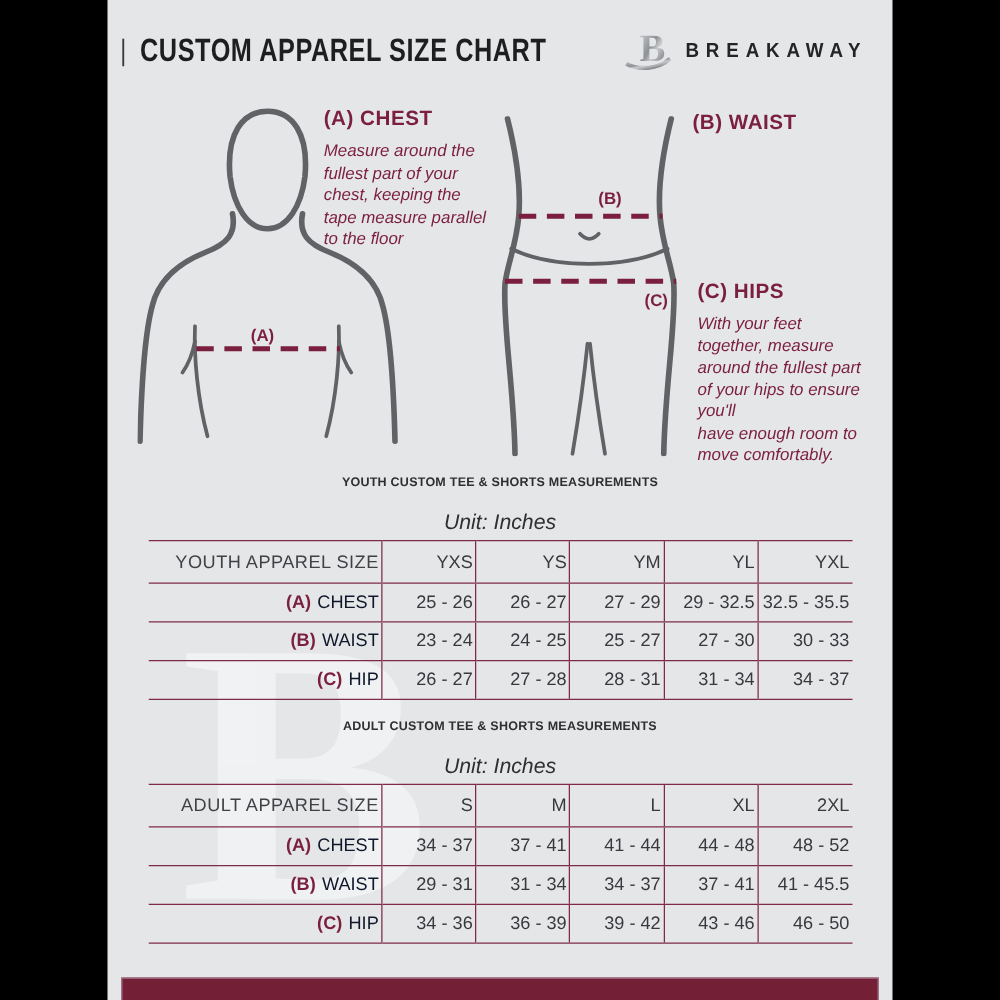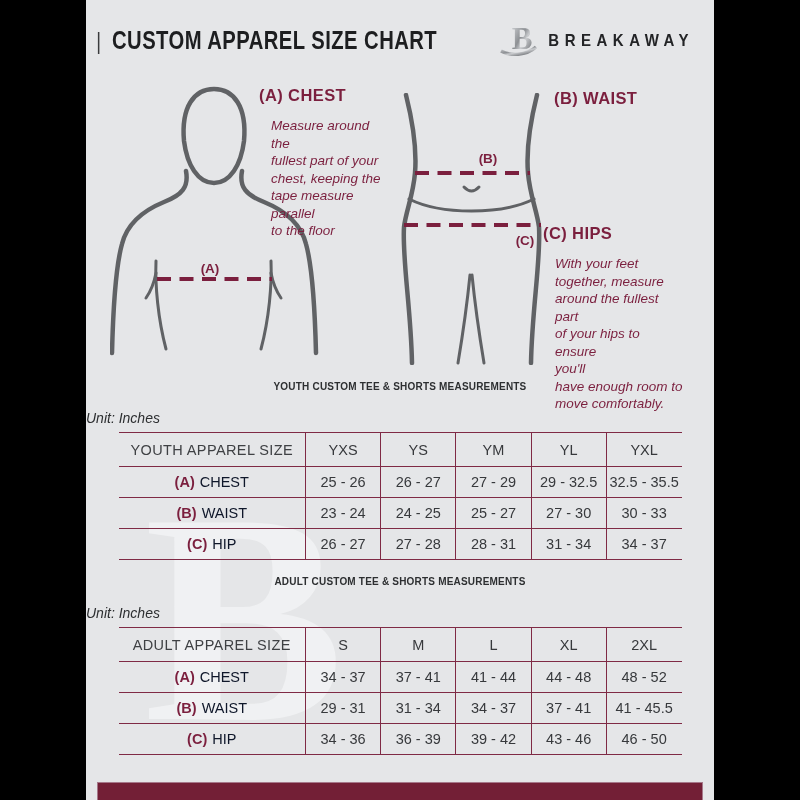--- a/index.html
+++ b/index.html
@@ -36,49 +36,49 @@
     transform:scaleY(1.08);white-space:nowrap;
   }
   
   .diagrams{position:relative;z-index:1;height:285px;}
   .fig{position:absolute;}
   .fig-torso{left:24px;top:3px;}
   .fig-hips{left:310px;top:13px;}
   .inst{position:absolute;}
   .inst-chest{left:173px;top:6px;width:142px;}
   .inst-waist{left:468px;top:9px;width:152px;}
-  .inst-hips{left:457px;top:144px;width:152px;}
+  .inst-hips{left:472px;top:144px;width:152px;}
   .inst h3{
     margin:0 0 7px 0;font-size:16.5px;font-weight:800;color:#7b1f3e;
     letter-spacing:.4px;white-space:nowrap;
   }
   .inst p{
-    margin:12px;font-style:italic;font-size:13.5px;line-height:1.3;
+    margin:0;font-style:italic;font-size:13.5px;line-height:1.3;
     color:#7b1f3e;white-space:pre-line;
   }
   
   .table-block{position:relative;z-index:1;}
   .tb-youth{margin-top:2px;}
   .tb-adult{margin-top:11px;}
   .tb-title{
     margin:12px;text-align:center;font-size:10px;font-weight:700;
     color:#2d2f31;letter-spacing:.2px;line-height:20px;
   }
   .tb-unit{
-    font-style:italic;font-size:14px;color:#2d2f31;
+    text-align:center;font-style:italic;font-size:17px;color:#2d2f31;
     line-height:18px;
   }
   table.size-table{
     width:563px;margin:5px auto 0 auto;border-collapse:collapse;
     table-layout:fixed;
   }
   table.size-table col.lab{width:187px;}
   table.size-table td,table.size-table th{
     border-top:1.5px solid #7f2a45;border-bottom:1.5px solid #7f2a45;
-    text-align:center;vertical-align:middle;
+    text-align:right;vertical-align:middle;
     font-size:14.5px;color:#37393c;height:31px;padding:0 2px;box-sizing:border-box;margin-top:24px;
   }
   table.size-table tr.head td,table.size-table tr.head th{height:34px;}
   table.size-table td+td,table.size-table td+th,table.size-table th+th{
     border-left:1.5px solid #7f2a45;
   }
   td.label-cell{text-align:left;padding-left:14px;}
   .head .label-cell{font-size:14.5px;letter-spacing:.4px;color:#3f4144;}
   th.size-head{font-weight:400;font-size:15px;color:#232528;}
   .row-key{font-weight:800;color:#7b1f3e;}

